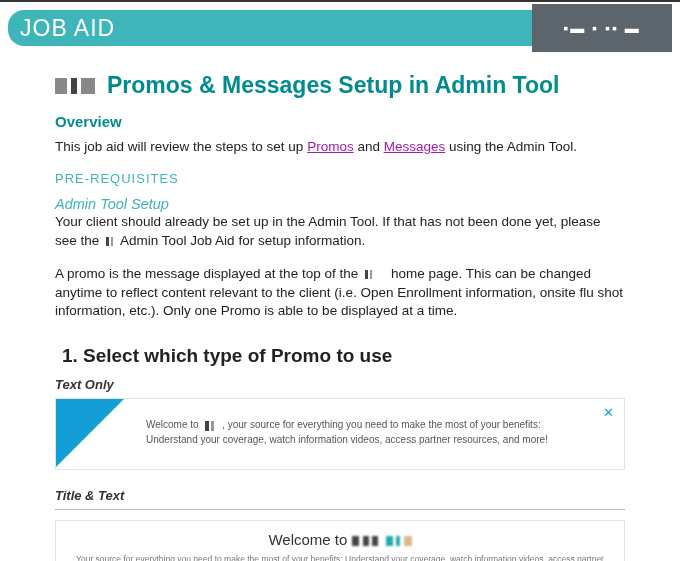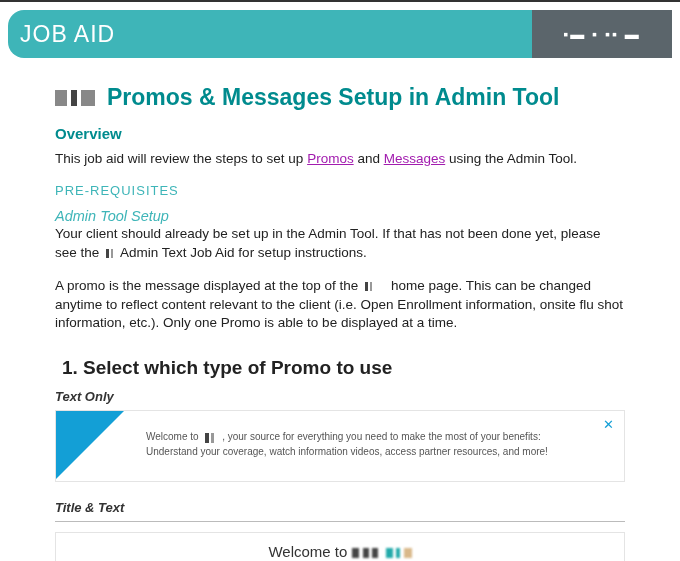--- a/index.html
+++ b/index.html
@@ -2,21 +2,21 @@
 <html><head>
 <meta charset="utf-8">
 <style>
   * { margin: 0; padding: 0; box-sizing: border-box; }
   body { font-family: 'Segoe UI', Arial, sans-serif; background: #fff; width: 680px; }
   
   .topbar { height: 2px; background: #333; }
   
   .header-band {
     margin: 8px;
-    height: 48px;
+    height: 36px;
     background: #3eb5b8;
     display: flex;
     align-items: center;
     justify-content: space-between;
     padding-left: 12px;
     border-radius: 16px;
   }
   .header-title {
     color: #fff;
     font-size: 23px;
@@ -196,21 +196,21 @@
 
   <div class="overview-h">Overview</div>
   <p class="body-text">
     <span>This job aid will review the steps to set up </span><a href="#">Promos</a><span> and </span><a href="#">Messages</a><span> using the Admin Tool.</span>
   </p>
 
   <div class="prereq-h">PRE-REQUISITES</div>
 
   <div class="section-h">Admin Tool Setup</div>
   <p class="body-text">
-    <span>Your client should already be set up in the Admin Tool.  If that has not been done yet, please see the </span><span class="inline-logo small"></span><span> Admin Text Job Aid for setup instructions.</span>
+    <span>Your client should already be set up in the Admin Tool.  If that has not been done yet, please see the </span><span class="inline-logo small"></span><span> Admin Tool Job Aid for setup information.</span>
   </p>
 
   <p class="body-text" style="margin-bottom:24px;">
     <span>A promo is the message displayed at the top of the </span><span class="inline-logo small"></span>&nbsp;&nbsp;&nbsp;<span> home page.  This can be changed anytime to reflect content relevant to the client (i.e. Open Enrollment information, onsite flu shot information, etc.).  Only one Promo is able to be displayed at a time.</span>
   </p>
 
   <ol class="step-list">
     <li>Select which type of Promo to use</li>
   </ol>
 

